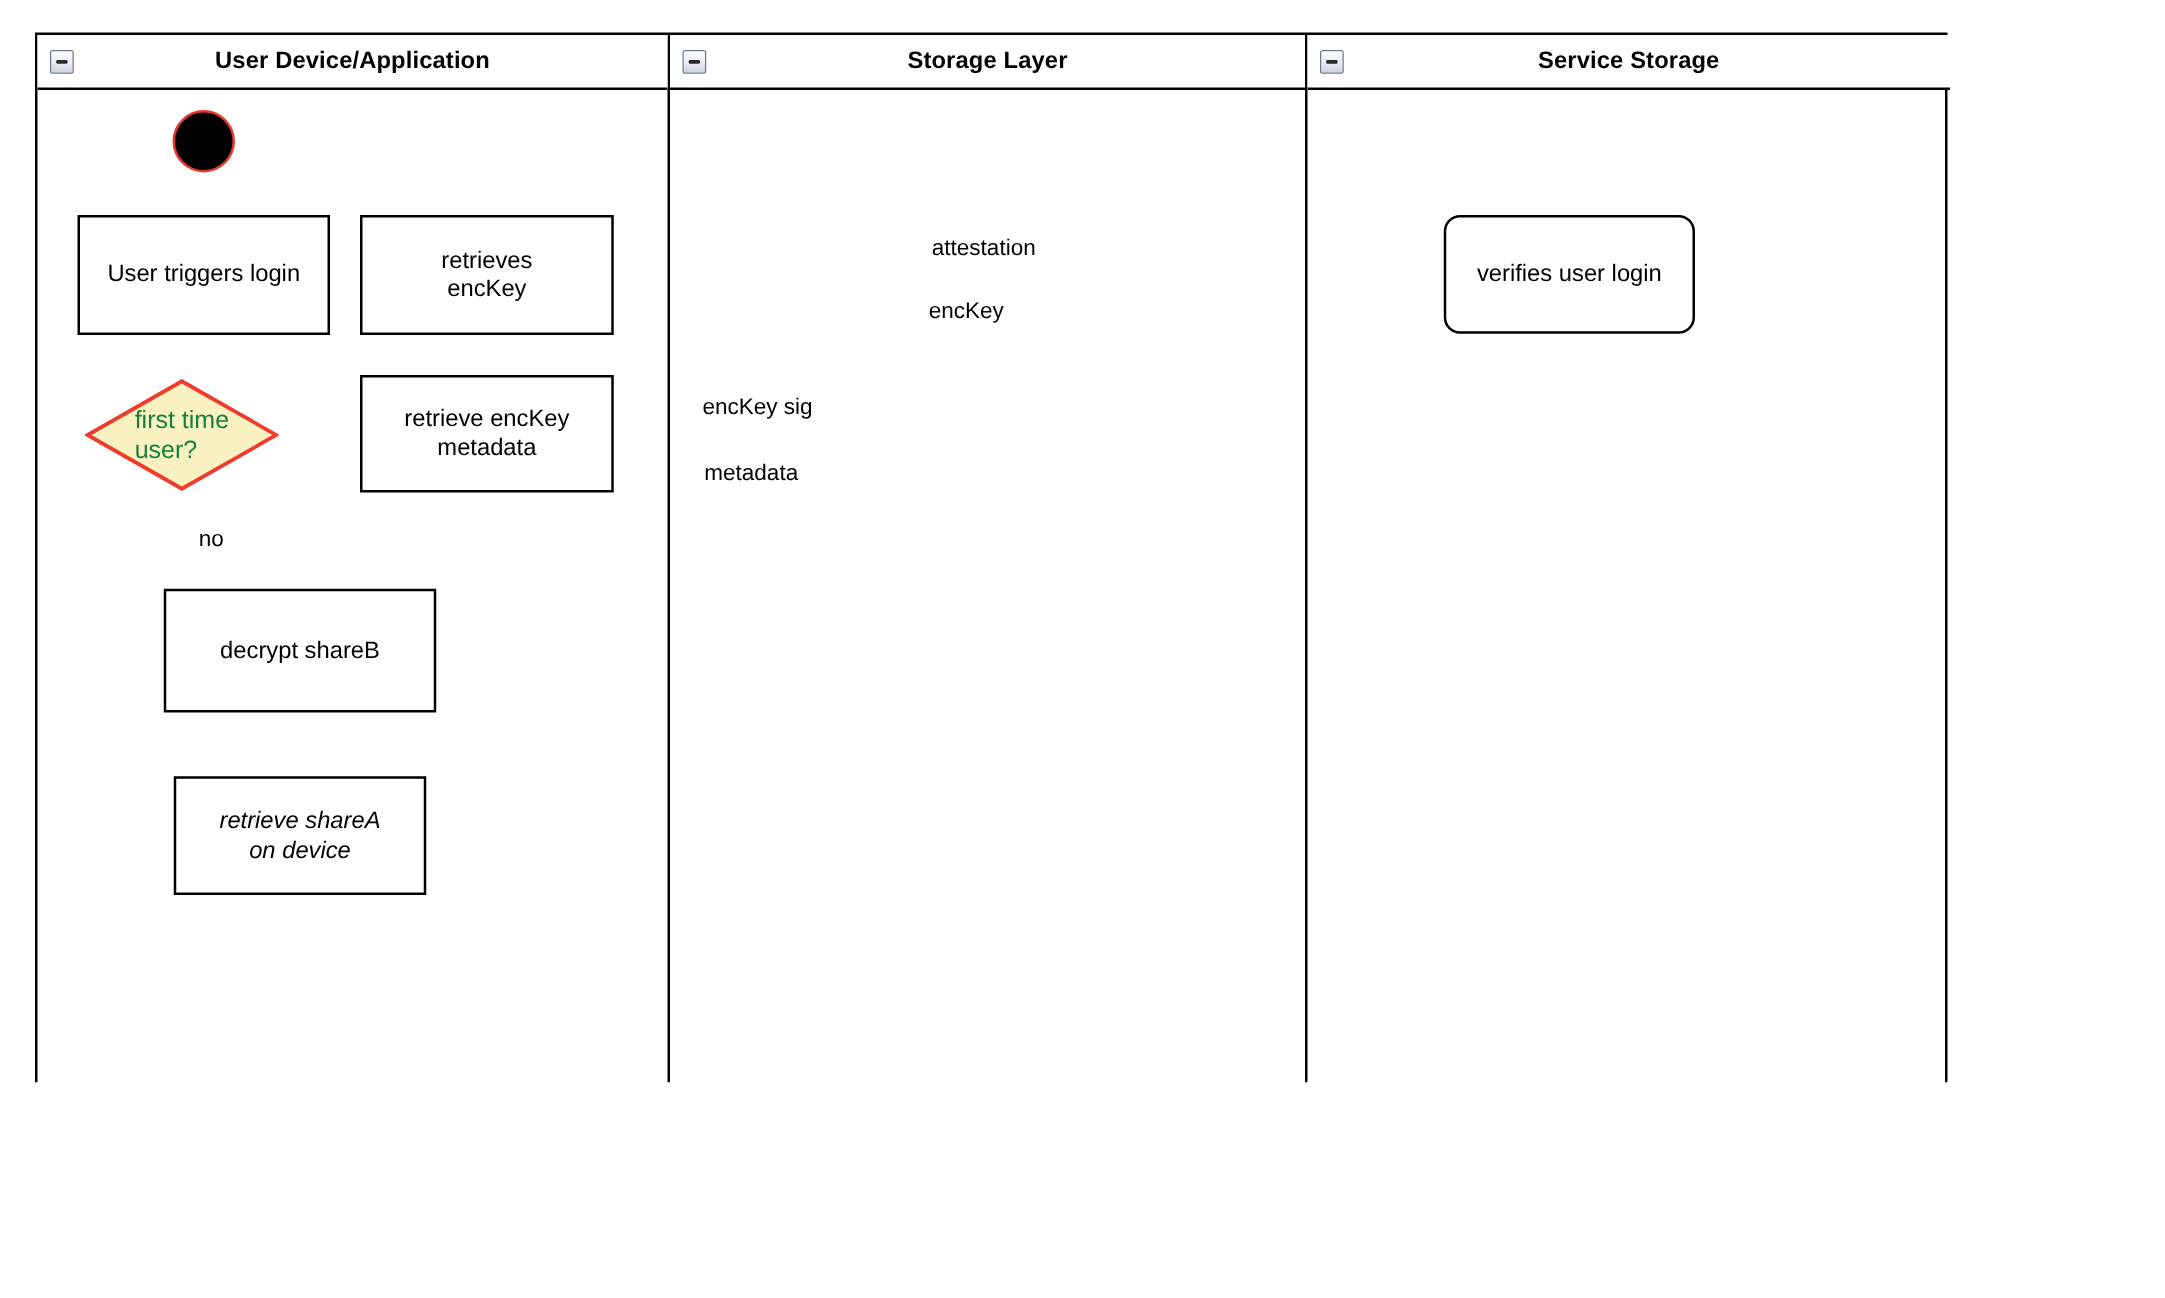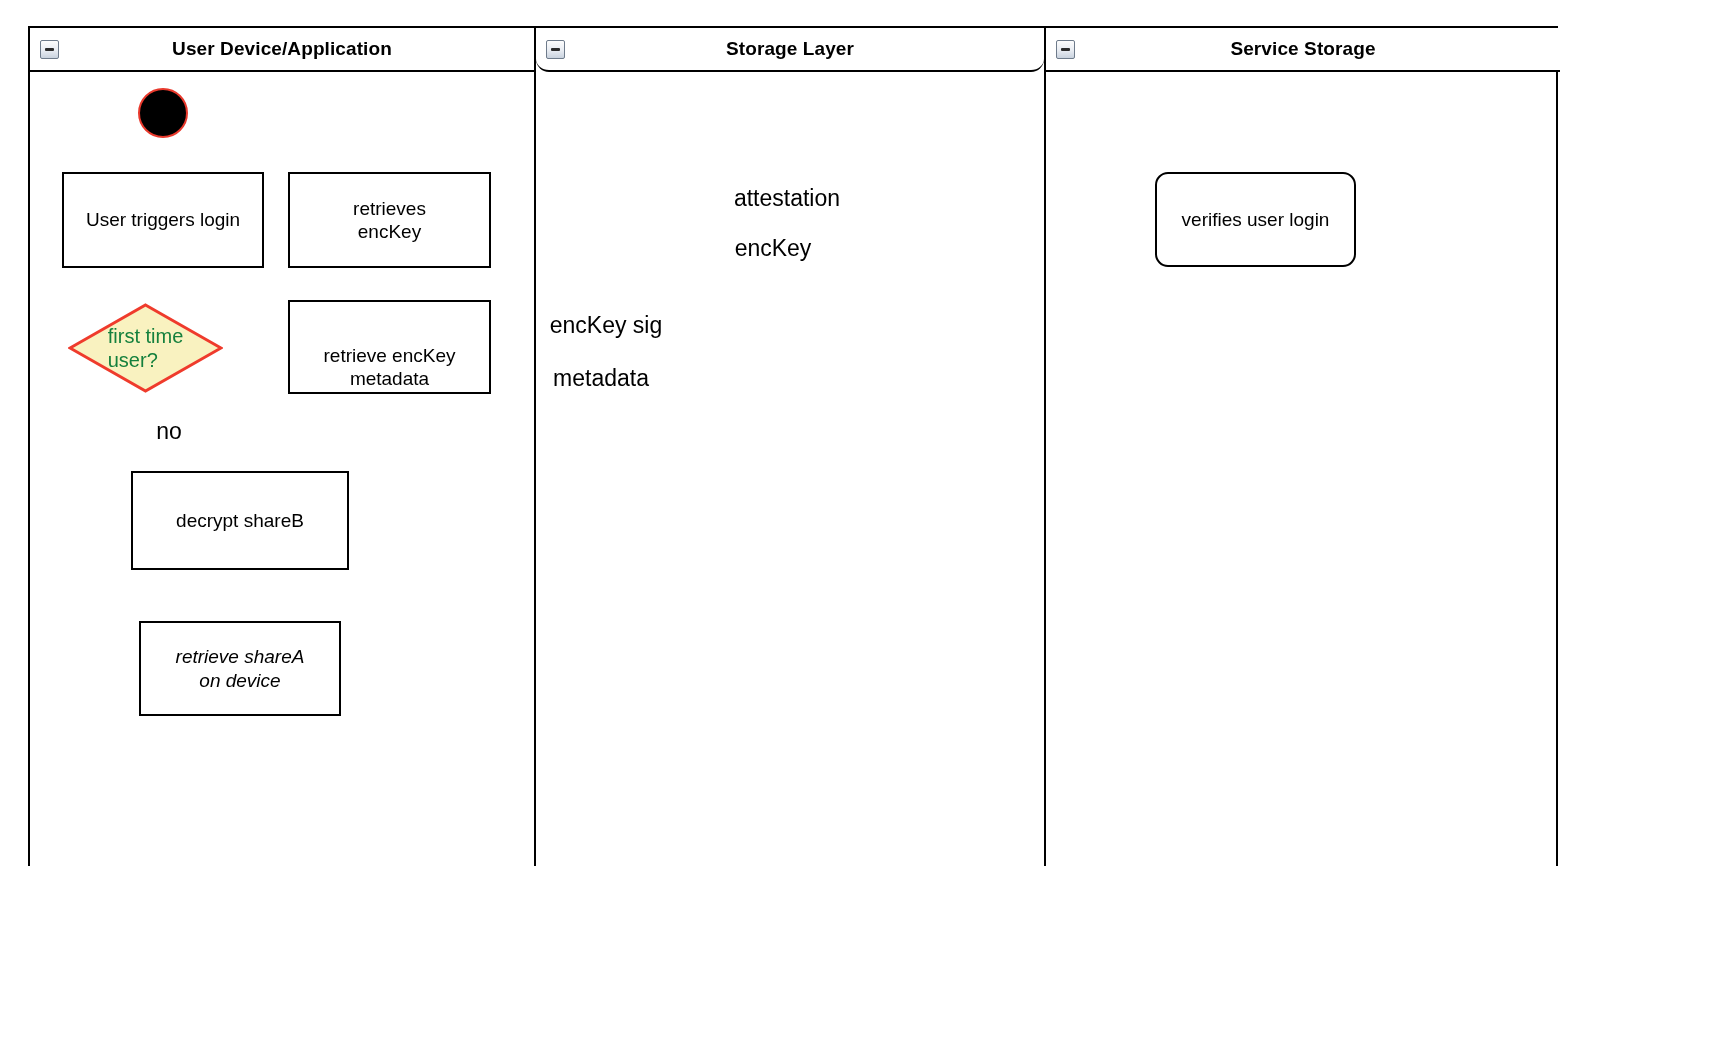--- a/index.html
+++ b/index.html
@@ -123,21 +123,21 @@
   
   #edges {
     position: absolute;
     left: 0; top: 0;
     width: 1732px;
     height: 1038px;
     pointer-events: none;
   }
   .edge-label {
     position: absolute;
-    font-size: 23px;
+    font-size: 18px;
     color: #000000;
     background: #ffffff;
     padding: 0 4px;
     white-space: nowrap;
     transform: translate(-50%, -50%);
     line-height: 1;
     text-align: right;
   }
 </style>
 </head>
@@ -180,21 +180,21 @@
     <div class="lane-divider" style="left:504px;"></div>
     <div class="lane-divider" style="left:1014px;"></div>
 
     <div class="lane-header" style="left:0; width:504px;">
       <div class="collapse-icon">
           <i></i>
         </div>
       <div class="lane-title">User Device/Application</div>
     </div>
 
-    <div class="lane-header" style="left:506px; width:508px;border-radius:13px;">
+    <div class="lane-header" style="left:506px; width:508px;">
       <div class="collapse-icon">
           <i></i>
         </div>
       <div class="lane-title">Storage Layer</div>
     </div>
 
     <div class="lane-header" style="left:1016px; width:514px;">
       <div class="collapse-icon">
           <i></i>
         </div>
@@ -206,21 +206,21 @@
 
   <div class="node" style="left:62px; top:172px; width:202px; height:96px;">
     <span>User triggers login</span>
   </div>
 
   <div class="node" style="left:288px; top:172px; width:203px; height:96px;">
     <span>retrieves
 encKey</span>
   </div>
 
-  <div class="node" style="left:288px; top:300px; width:203px; height:94px;align-items:flex-end;">
+  <div class="node" style="left:288px; top:300px; width:203px; height:94px;">
     <span>retrieve encKey
 metadata</span>
   </div>
 
   <div class="decision" style="left:68px; top:303px; width:155px; height:90px;">
     <svg class="dia-shape" viewBox="0 0 155 90" preserveAspectRatio="none">
       <polygon points="77.5,2 153,45 77.5,88 2,45" fill="#f9f2c0" stroke="#ef3b2c" stroke-width="3"></polygon>
     </svg>
     <div class="dia-label">first time
 user?</div>

